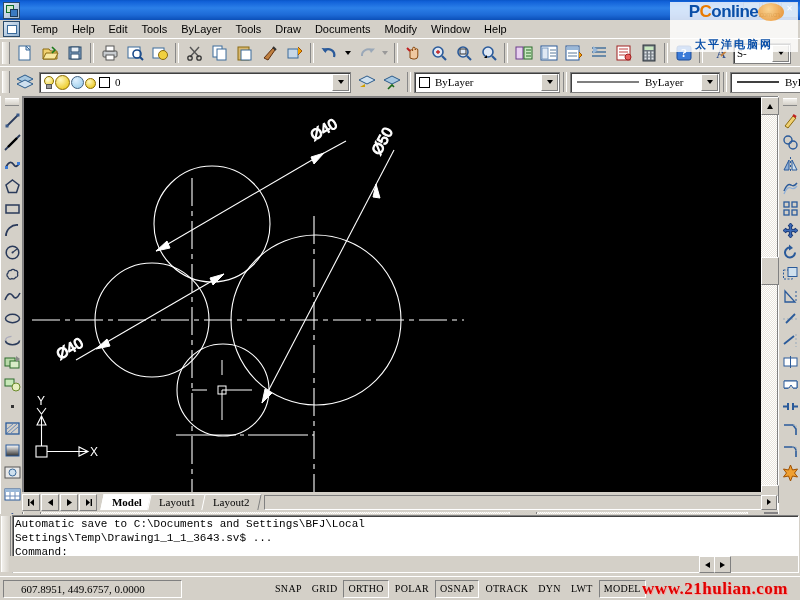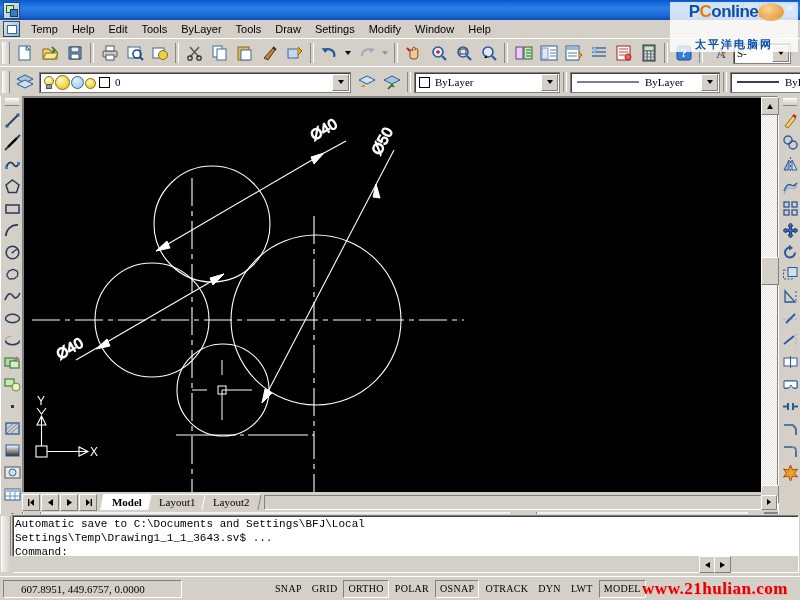--- a/index.html
+++ b/index.html
@@ -245,21 +245,21 @@
 
   <div class="menubar">
     <div class="menu-ico"></div>
     <div class="mi">Temp</div>
     <div class="mi">Help</div>
     <div class="mi">Edit</div>
     <div class="mi">Tools</div>
     <div class="mi">ByLayer</div>
     <div class="mi">Tools</div>
     <div class="mi">Draw</div>
-    <div class="mi">Settings</div>
+    <div class="mi">Documents</div>
     <div class="mi">Modify</div>
     <div class="mi">Window</div>
     <div class="mi">Help</div>
   </div>
 
   <div class="tbrow" id="tb1">
     <div class="grip"></div>
 
     <div class="tbtn">
         <svg width="18" height="18" viewBox="0 0 18 18">

